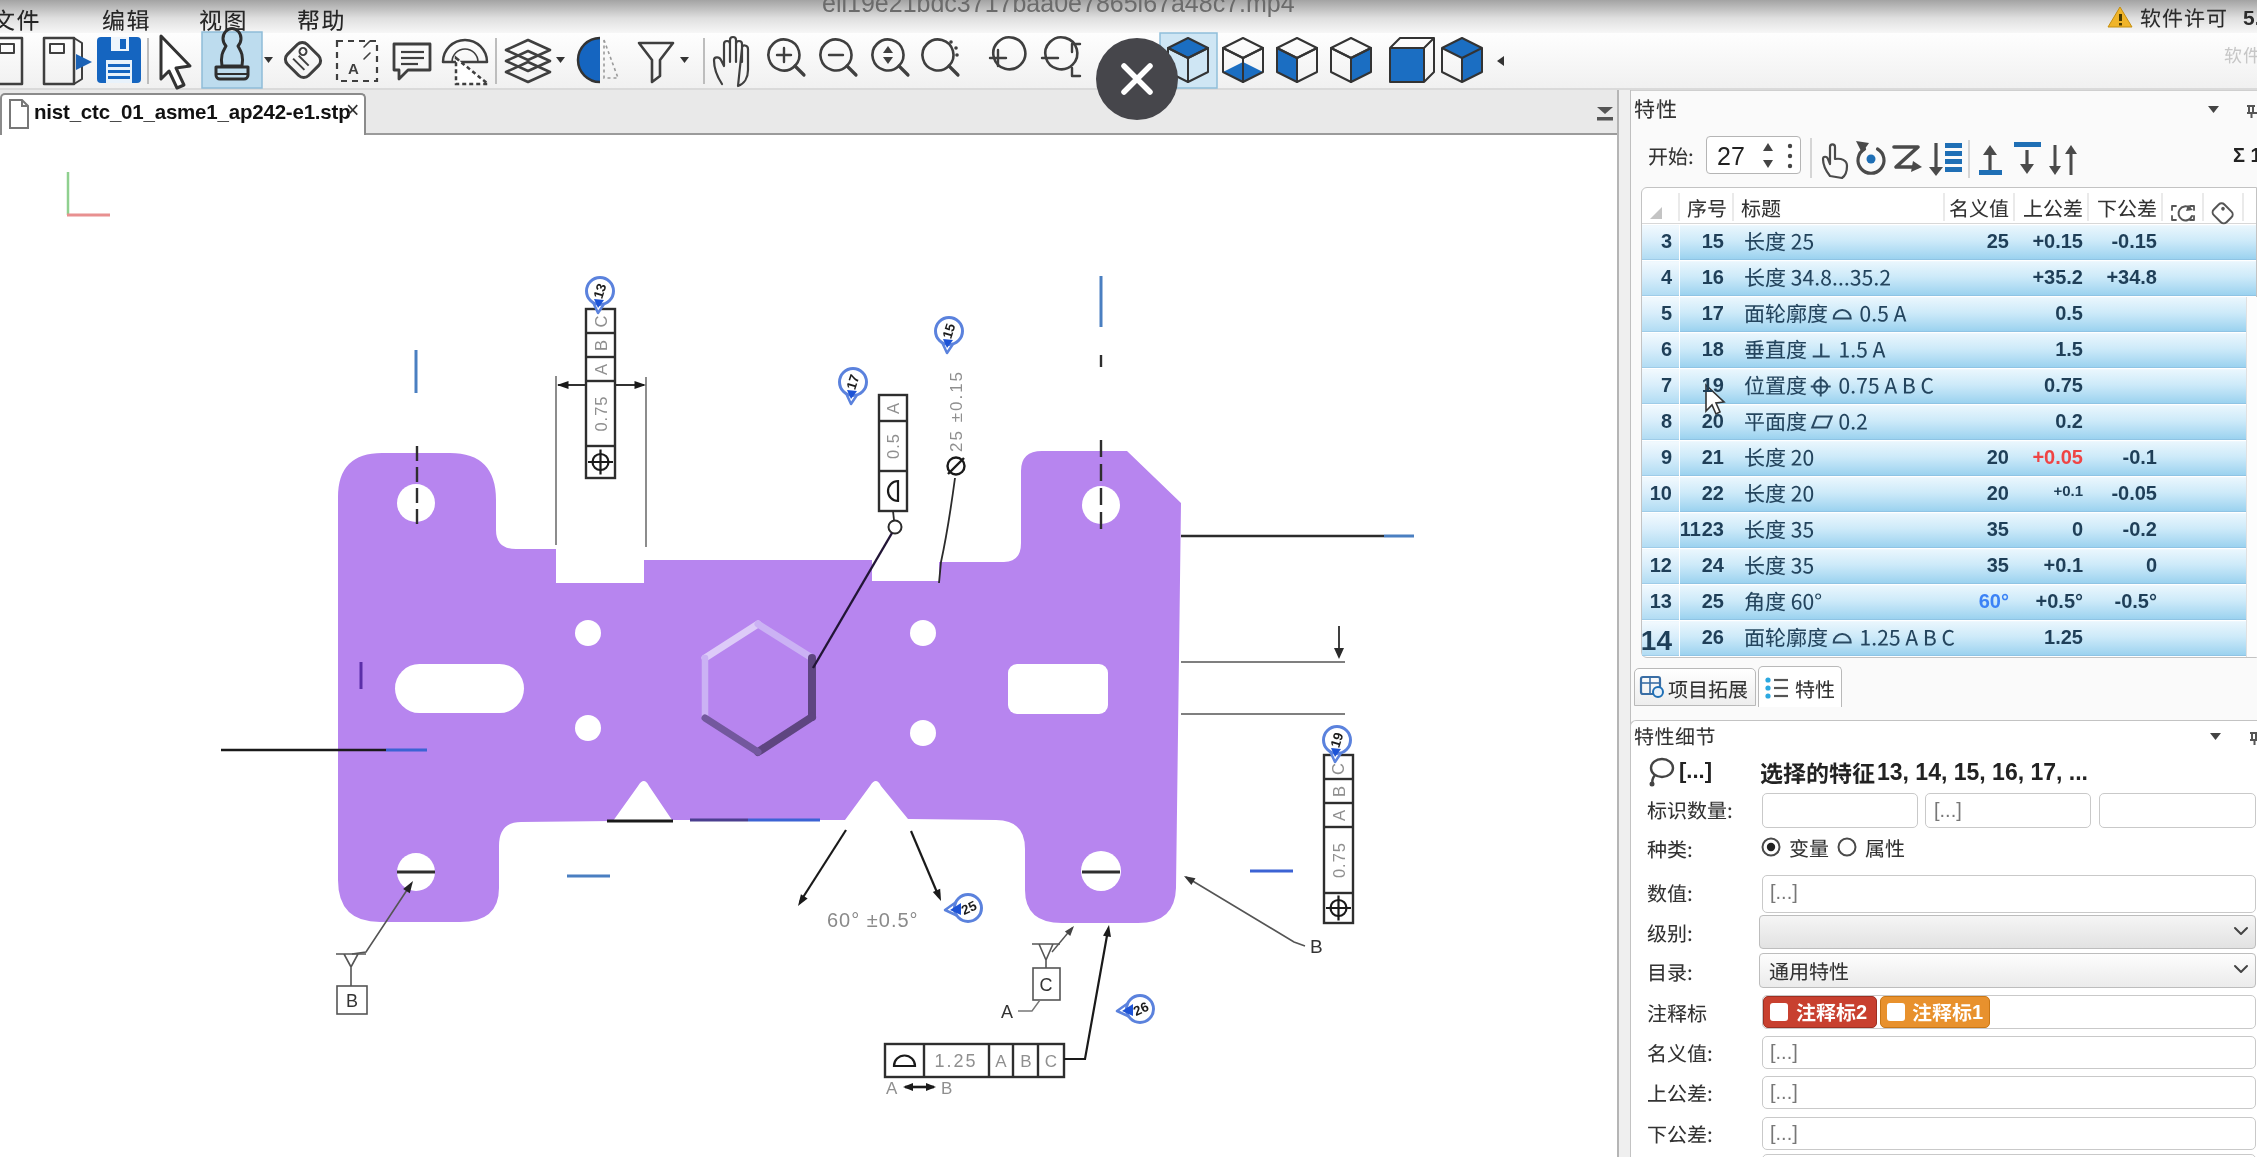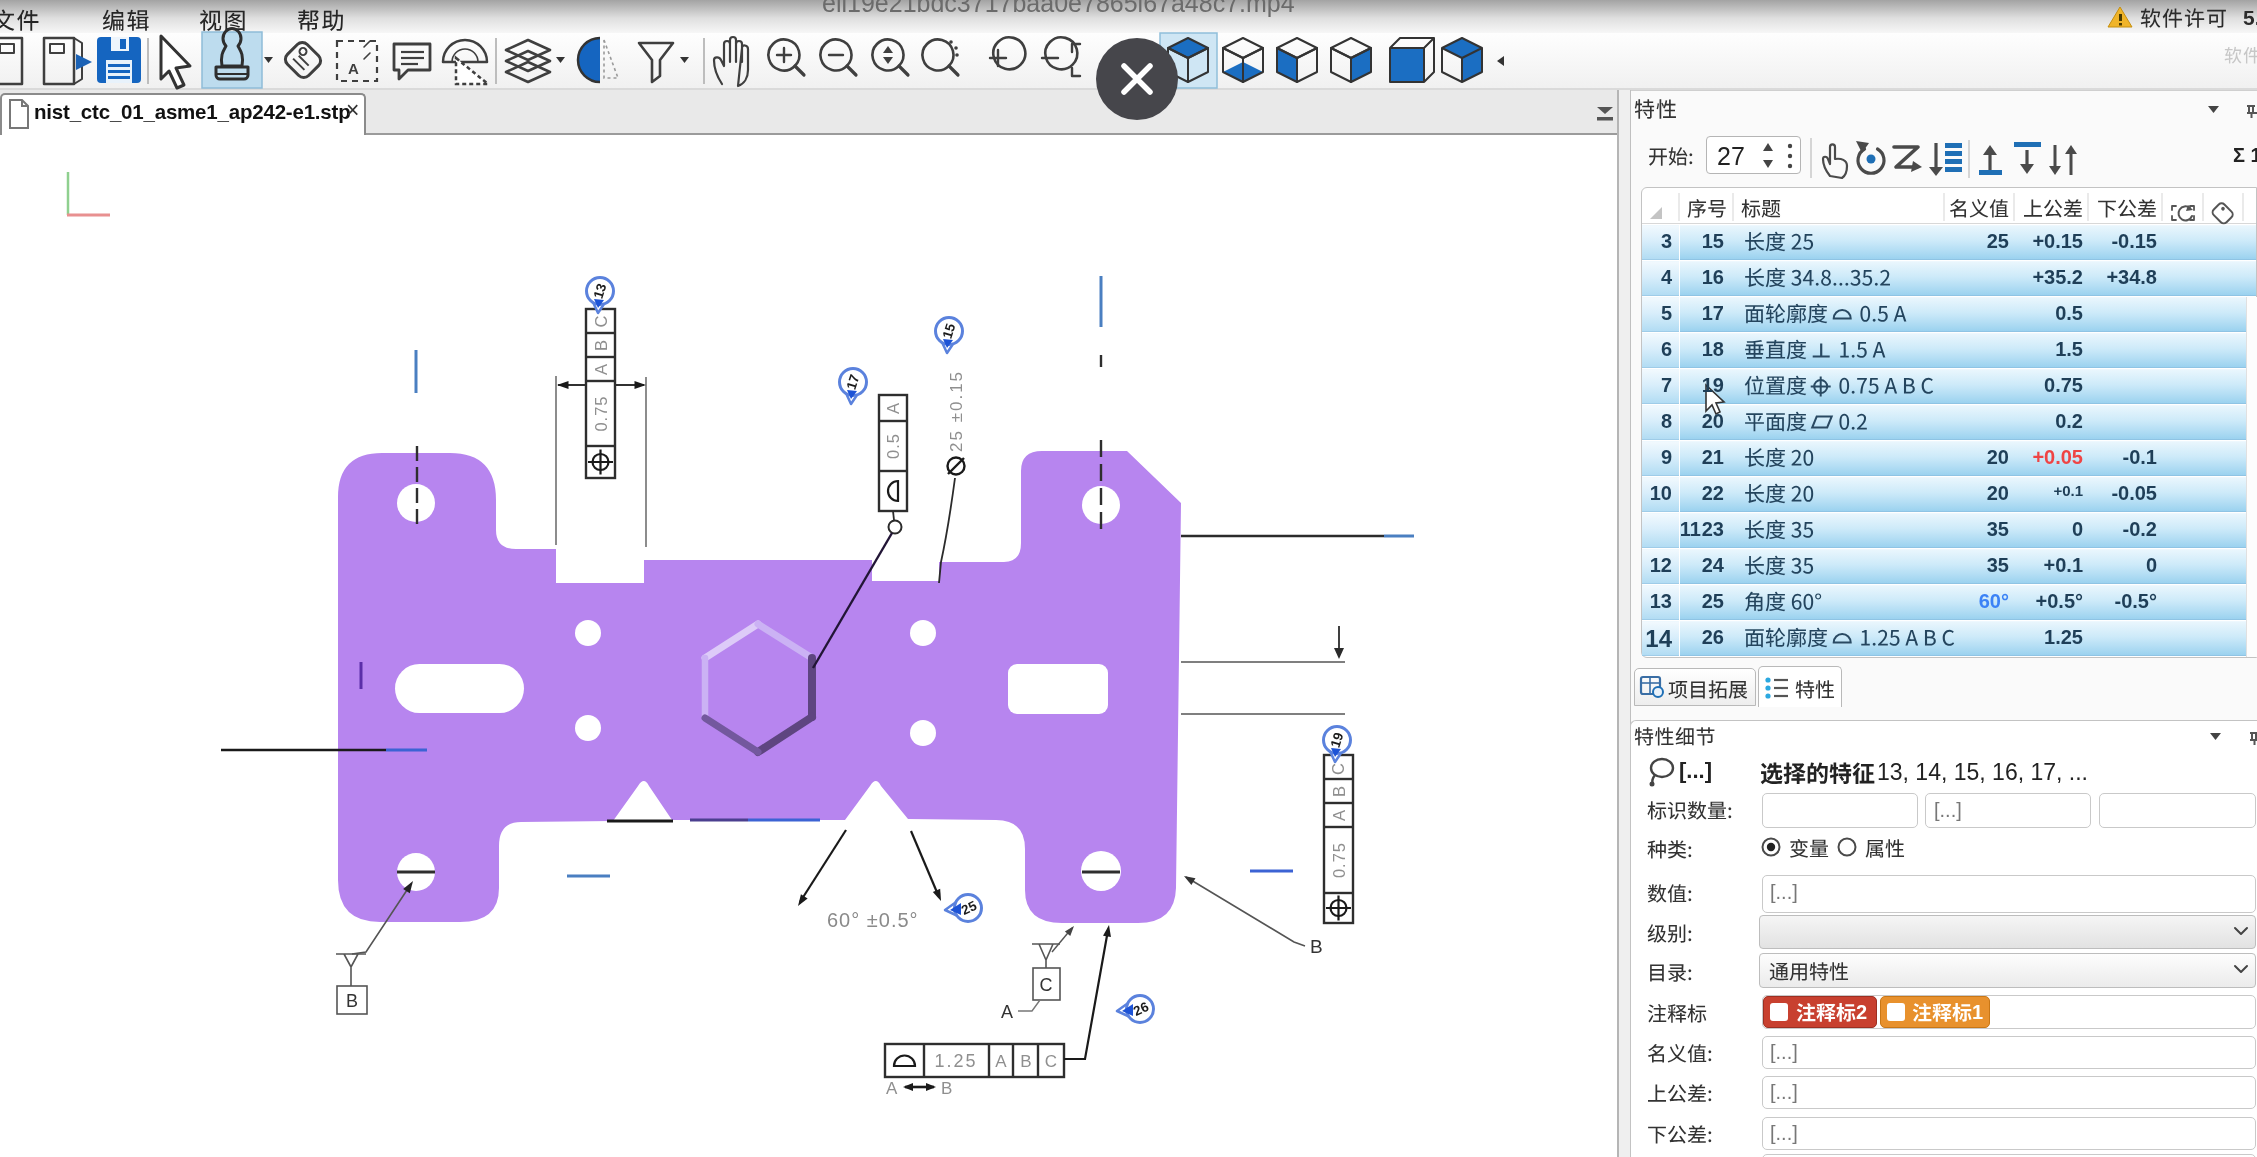--- a/index.html
+++ b/index.html
@@ -788,24 +788,24 @@
     <div style="position:absolute;right:585px;top:555.4px;font-size:20px;line-height:1;color:#1f3f58;font-weight:700;white-space:pre;text-align:right;">12</div>
     <div style="position:absolute;right:533px;top:555.4px;font-size:20px;line-height:1;color:#1f3f58;font-weight:700;white-space:pre;text-align:right;">24</div>
     <div style="position:absolute;right:248px;top:555.4px;font-size:20px;line-height:1;color:#1f3f58;font-weight:700;white-space:pre;text-align:right;">35</div>
     <div style="position:absolute;right:174px;top:555.4px;font-size:20px;line-height:1;color:#1f3f58;font-weight:700;white-space:pre;text-align:right;">+0.1</div>
     <div style="position:absolute;right:100px;top:555.4px;font-size:20px;line-height:1;color:#1f3f58;font-weight:700;white-space:pre;text-align:right;">0</div>
     <div style="position:absolute;right:585px;top:591.4px;font-size:20px;line-height:1;color:#1f3f58;font-weight:700;white-space:pre;text-align:right;">13</div>
     <div style="position:absolute;right:533px;top:591.4px;font-size:20px;line-height:1;color:#1f3f58;font-weight:700;white-space:pre;text-align:right;">25</div>
     <div style="position:absolute;right:248px;top:591.4px;font-size:20px;line-height:1;color:#3b82f6;font-weight:700;white-space:pre;text-align:right;">60°</div>
     <div style="position:absolute;right:174px;top:591.4px;font-size:20px;line-height:1;color:#1f3f58;font-weight:700;white-space:pre;text-align:right;">+0.5°</div>
     <div style="position:absolute;right:100px;top:591.4px;font-size:20px;line-height:1;color:#1f3f58;font-weight:700;white-space:pre;text-align:right;">-0.5°</div>
-    <div style="position:absolute;right:585px;top:627.4px;font-size:24px;line-height:1;color:#1f3f58;font-weight:700;white-space:pre;text-align:left;">14</div>
+    <div style="position:absolute;right:585px;top:627.4px;font-size:28px;line-height:1;color:#1f3f58;font-weight:700;white-space:pre;text-align:left;">14</div>
     <div style="position:absolute;right:533px;top:627.4px;font-size:20px;line-height:1;color:#1f3f58;font-weight:700;white-space:pre;text-align:right;">26</div>
     <div style="position:absolute;right:174px;top:627.4px;font-size:20px;line-height:1;color:#1f3f58;font-weight:700;white-space:pre;text-align:right;">1.25</div>
     <div style="position:absolute;left:1679px;top:760.09px;font-size:22px;line-height:1;color:#222;font-weight:700;white-space:pre;">[...]</div>
-    <div style="position:absolute;left:1877px;top:761.185px;font-size:23px;line-height:1;color:#222;font-weight:400;white-space:pre;">13, 14, 15, 16, 17, ...</div>
+    <div style="position:absolute;left:1877px;top:761.185px;font-size:23px;line-height:1;color:#222;font-weight:700;white-space:pre;">13, 14, 15, 16, 17, ...</div>
     <div style="position:absolute;left:1934px;top:799.9px;font-size:20px;line-height:1;color:#777;font-weight:400;white-space:pre;">[...]</div>
     <div style="position:absolute;left:1770px;top:881.9px;font-size:20px;line-height:1;color:#777;font-weight:400;white-space:pre;">[...]</div>
     <div style="position:absolute;left:1856px;top:1001.9px;font-size:20px;line-height:1;color:#fff;font-weight:700;white-space:pre;">2</div>
     <div style="position:absolute;left:1972px;top:1001.9px;font-size:20px;line-height:1;color:#fff;font-weight:700;white-space:pre;">1</div>
     <div style="position:absolute;left:1770px;top:1041.9px;font-size:20px;line-height:1;color:#777;font-weight:400;white-space:pre;">[...]</div>
     <div style="position:absolute;left:1770px;top:1081.9px;font-size:20px;line-height:1;color:#777;font-weight:400;white-space:pre;">[...]</div>
     <div style="position:absolute;left:1770px;top:1122.9px;font-size:20px;line-height:1;color:#777;font-weight:400;white-space:pre;">[...]</div>
   </div>
 </body></html>

